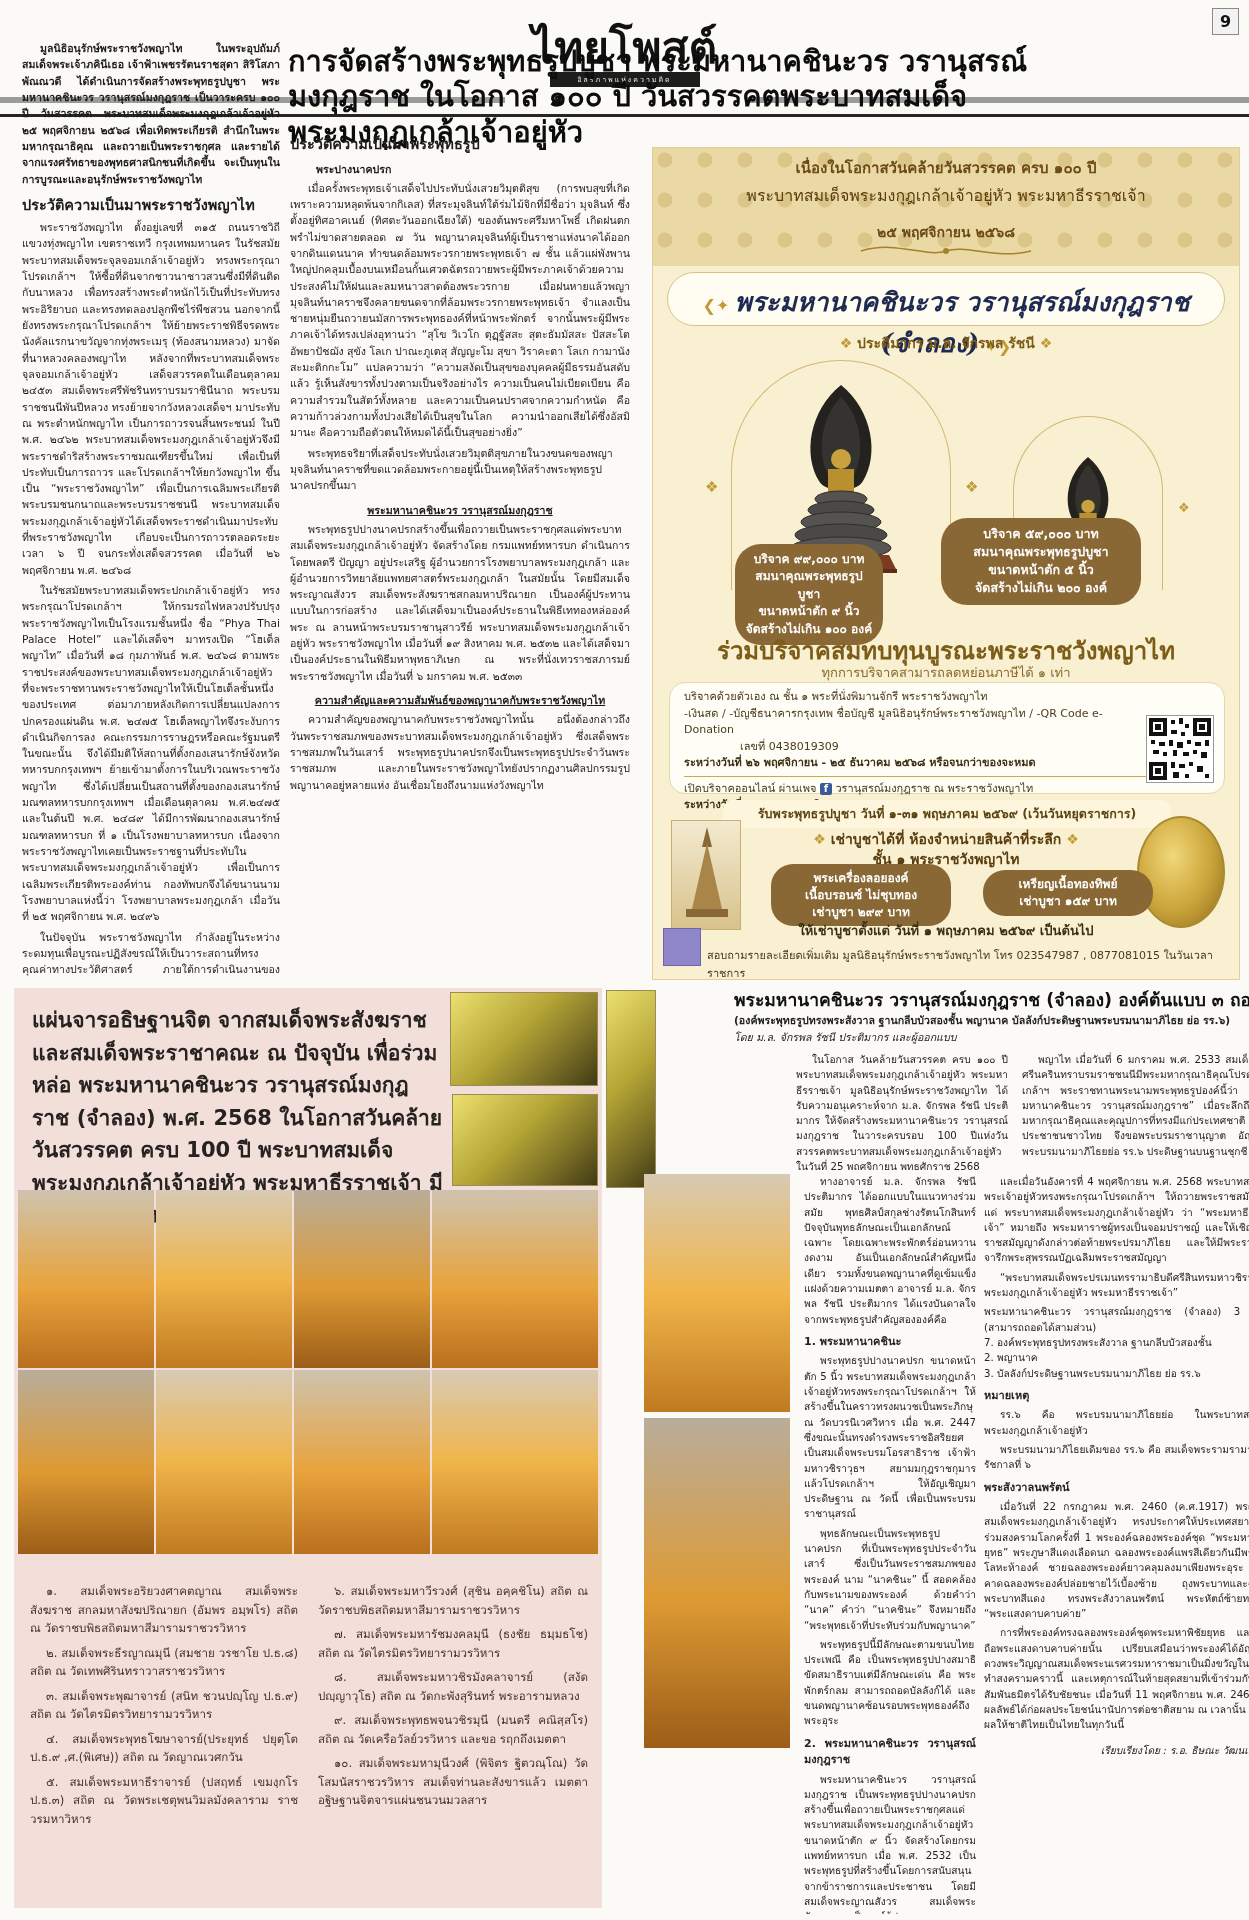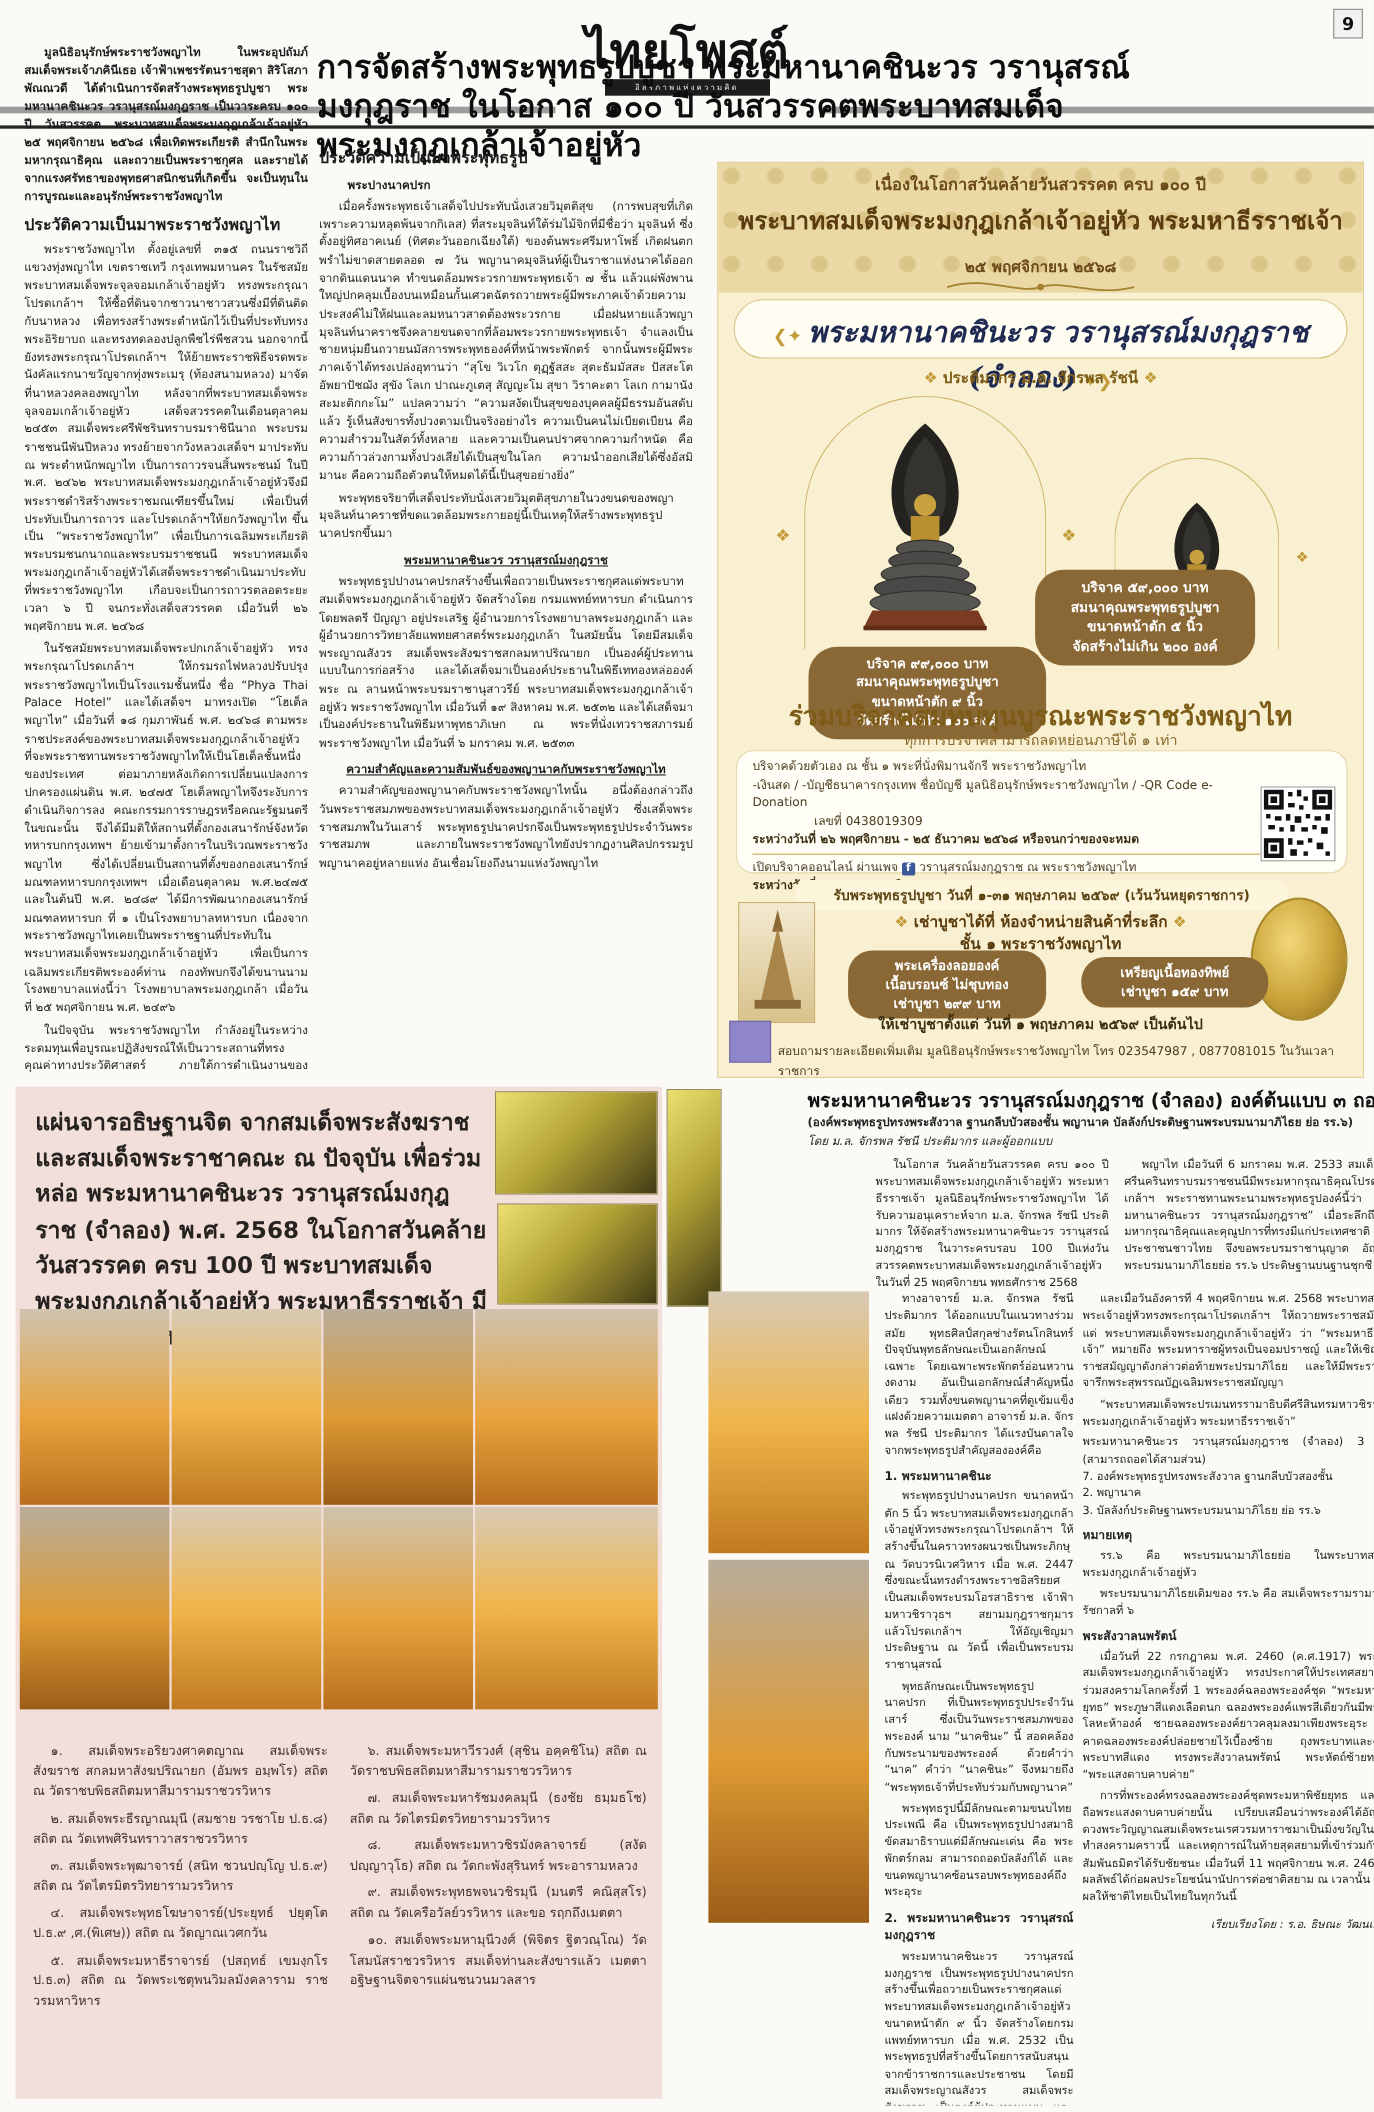--- a/index.html
+++ b/index.html
@@ -22,21 +22,21 @@
   .lead{font-weight:bold;}
   .sec-h{font-size:14.5px;font-weight:bold;margin:7px 0 3px;text-indent:0;}
   .sub-u{font-weight:bold;text-indent:26px;display:block;margin:6px 0 2px;}
   .sub-uc{font-weight:bold;text-decoration:underline;text-align:center;display:block;margin:8px 0 3px;}
   
   .ad{background:#f8f0d0;border:1px solid #e0cf9b;overflow:hidden;}
   .ad-top{position:absolute;left:0;top:0;right:0;height:118px;background:#ead9a4;
           background-image:radial-gradient(circle at 12px 12px,rgba(190,160,85,.35) 7px,transparent 8px);
           background-size:40px 40px;text-align:center;padding-top:8px;}
   .ad-oc1{font-size:15px;font-weight:bold;color:#6b4a17;}
-  .ad-oc2{font-size:22px;font-weight:bold;color:#5a3c0e;margin-top:3px;}
+  .ad-oc2{font-size:16px;font-weight:normal;color:#5a3c0e;margin-top:3px;}
   .ad-oc3{font-size:14px;font-weight:bold;color:#6b4a17;margin-top:13px;}
   .banner{position:absolute;left:14px;top:124px;right:14px;height:54px;background:#fffdf2;
           border:1px solid #d8c387;border-radius:27px;text-align:center;padding-top:8px;}
   .banner-t{font-family:"DejaVu Serif",serif;font-style:italic;font-weight:bold;font-size:26px;color:#1f2a52;}
   .orn{color:#c29a36;}
   .sculptor{position:absolute;left:0;top:184px;right:0;text-align:center;font-size:14px;
             font-weight:bold;color:#7c5c17;}
   .arch{border:1px solid #d2b872;border-bottom:none;border-radius:120px 120px 0 0;}
   .offer{position:absolute;background:#8a6836;color:#fff;border-radius:26px;text-align:center;
          font-size:12.5px;font-weight:bold;line-height:1.45;padding:7px 10px;}
@@ -160,21 +160,21 @@
     <div class="abs orn" style="left:52px;top:330px;font-size:15px;">❖</div>
     <div class="abs orn" style="left:312px;top:330px;font-size:15px;">❖</div>
     <div class="abs orn" style="left:525px;top:352px;font-size:13px;">❖</div>
 
     <div class="offer" style="left:288px;top:370px;width:200px;">
       <div>บริจาค ๕๙,๐๐๐ บาท</div>
         <div>สมนาคุณพระพุทธรูปบูชา</div>
       <div>ขนาดหน้าตัก ๕ นิ้ว</div>
         <div>จัดสร้างไม่เกิน ๒๐๐ องค์</div>
     </div>
-    <div class="offer" style="left:82px;top:440px;width:216px;font-size:12px;">
+    <div class="offer" style="left:82px;top:396px;width:148px;font-size:12px;">
       <div>บริจาค ๙๙,๐๐๐ บาท</div>
         <div>สมนาคุณพระพุทธรูปบูชา</div>
       <div>ขนาดหน้าตัก ๙ นิ้ว</div>
         <div>จัดสร้างไม่เกิน ๑๐๐ องค์</div>
     </div>
     <div class="support-t" style="top:483px;">ร่วมบริจาคสมทบทุนบูรณะพระราชวังพญาไท</div>
     <div class="support-s" style="top:514px;">ทุกการบริจาคสามารถลดหย่อนภาษีได้ ๑ เท่า</div>
 
     <div class="chbox" style="left:16px;top:534px;width:556px;height:112px;">
       <div class="chl">บริจาคด้วยตัวเอง ณ ชั้น ๑ พระที่นั่งพิมานจักรี พระราชวังพญาไท</div>

